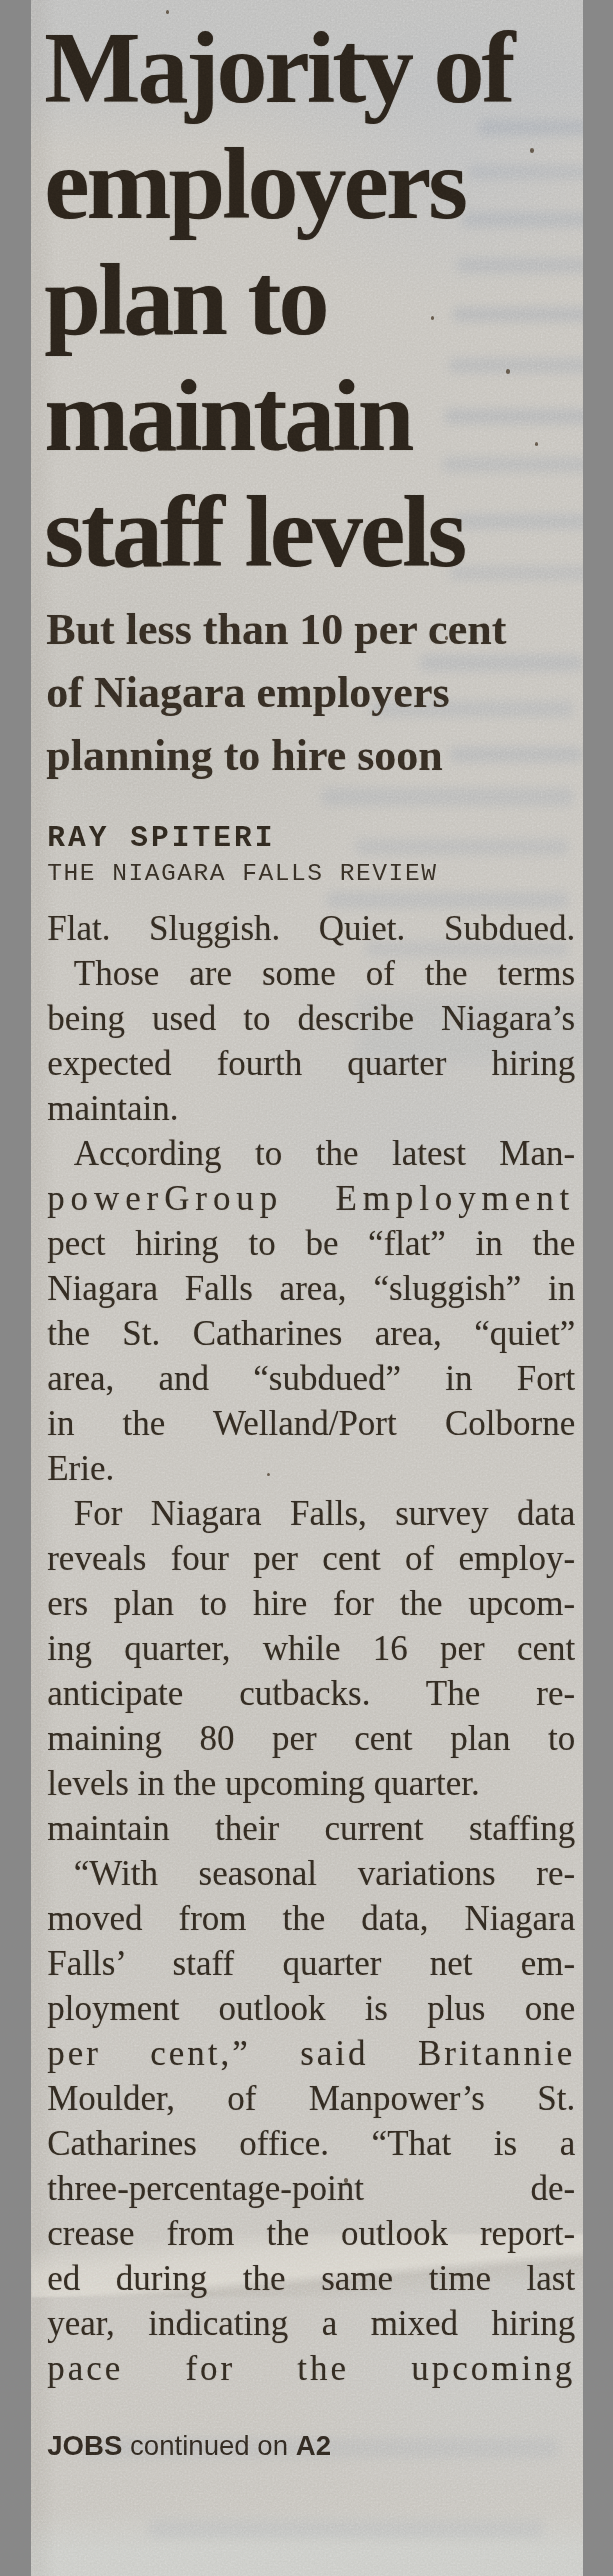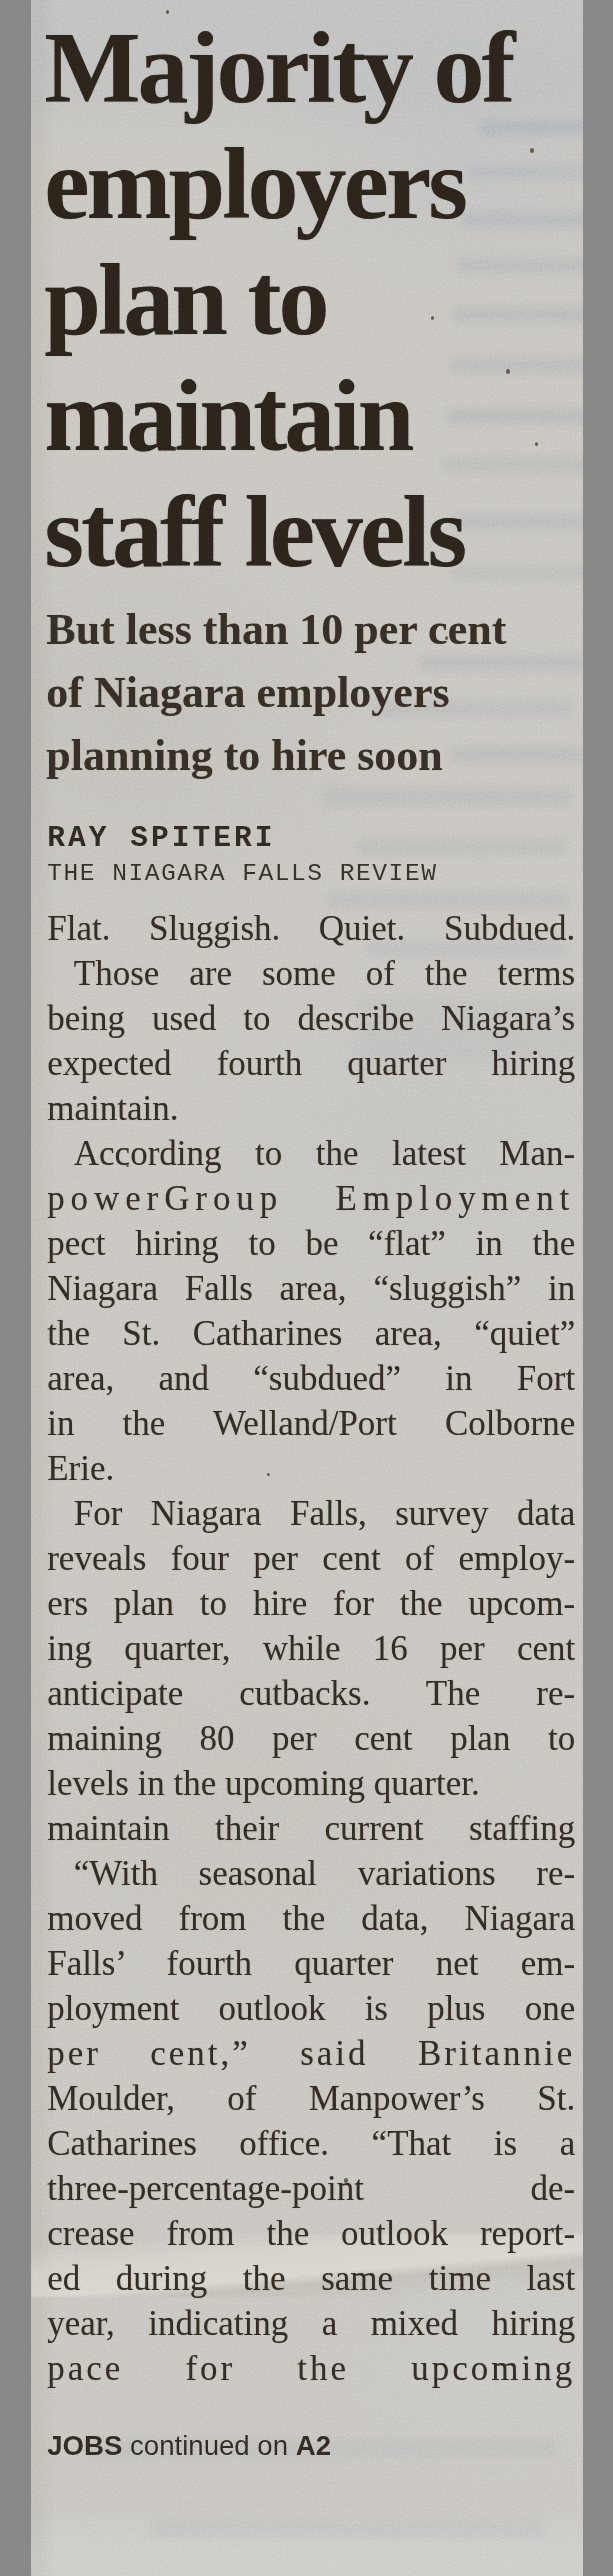--- a/index.html
+++ b/index.html
@@ -158,21 +158,21 @@
         <div class="bl">ing quarter, while 16 per cent</div>
         <div class="bl">anticipate cutbacks. The re-</div>
         <div class="bl">maining 80 per cent plan to</div>
         <div class="bl end">levels in the upcoming quarter.</div>
         <div class="bl">maintain their current staffing</div>
       </div>
 
       <div>
         <div class="bl ind">“With seasonal variations re-</div>
         <div class="bl">moved from the data, Niagara</div>
-        <div class="bl">Falls’ fourth quarter net em-</div>
+        <div class="bl">Falls’ staff quarter net em-</div>
         <div class="bl">ployment outlook is plus one</div>
         <div class="bl track2">per cent,” said Britannie</div>
         <div class="bl">Moulder, of Manpower’s St.</div>
         <div class="bl">Catharines office. “That is a</div>
         <div class="bl">three-percentage-point de-</div>
         <div class="bl">crease from the outlook report-</div>
         <div class="bl">ed during the same time last</div>
         <div class="bl">year, indicating a mixed hiring</div>
         <div class="bl track2">pace for the upcoming</div>
       </div>

